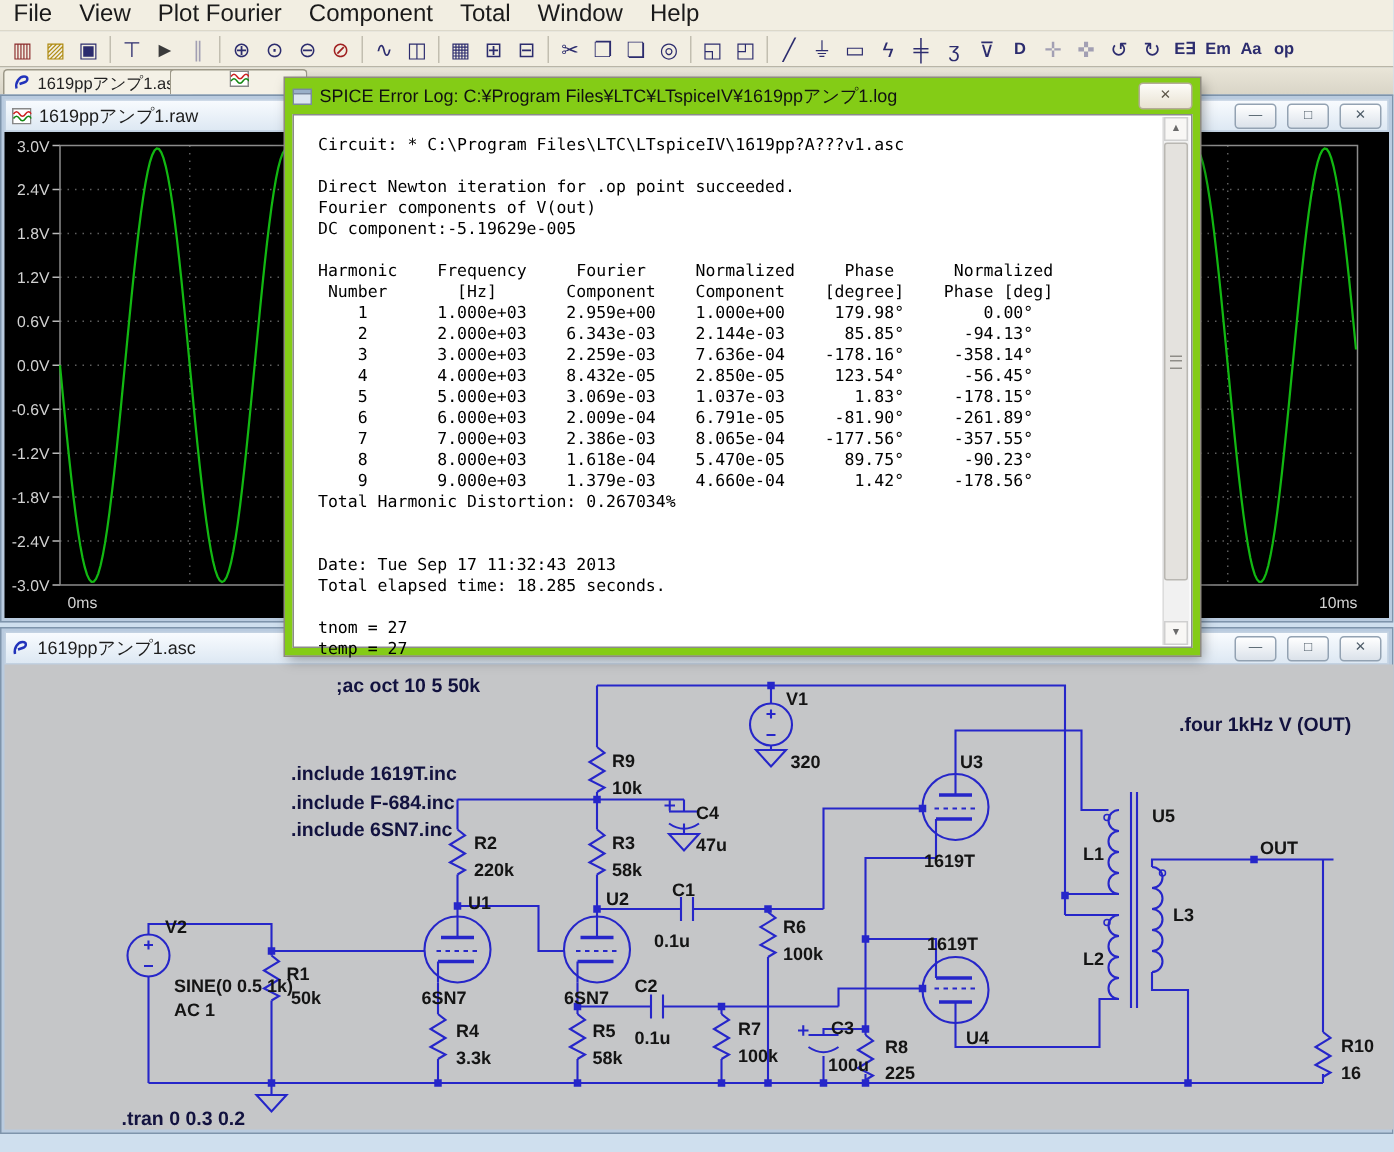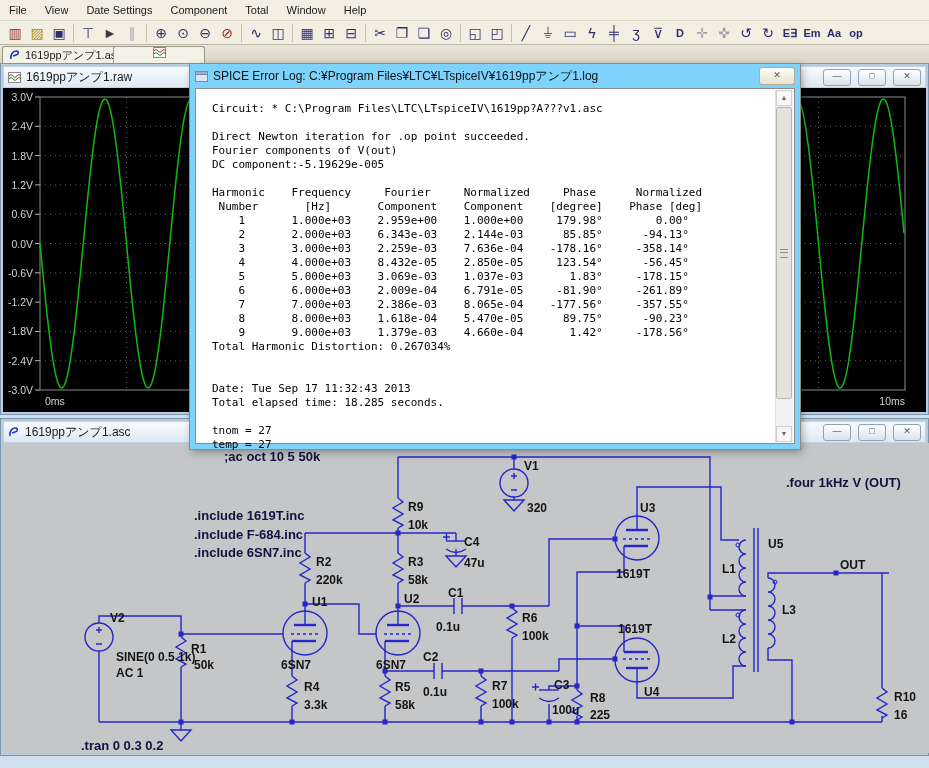--- a/index.html
+++ b/index.html
@@ -2,21 +2,21 @@
 <html><head>
 <meta charset="utf-8">
 <style>
   html,body{margin:0;padding:0;}
   body{width:929px;height:768px;overflow:hidden;background:#cfdfee;
        font-family:"Liberation Sans",sans-serif;position:relative;}
   #app{position:absolute;inset:0;}
 
   
   #menubar{position:absolute;left:0;top:0;width:929px;height:20px;background:#f2eee2;
-           border-bottom:1px solid #dcd8ca;display:flex;align-items:center;font-size:11px;color:#1a1a1a;}
+           border-bottom:1px solid #dcd8ca;display:flex;align-items:center;font-size:16px;color:#1a1a1a;}
   .menu-item{padding:2px 9px;cursor:default;}
 
   
   #toolbar{position:absolute;left:0;top:21px;width:929px;height:24px;background:#f2eee2;
            border-bottom:1px solid #b9b5a7;display:flex;align-items:center;padding-left:4px;box-sizing:border-box;}
   .ticon{width:22px;height:20px;text-align:center;line-height:20px;font-size:14px;color:#2c2c6e;cursor:default;}
   .ticon.small{font-size:11px;font-weight:bold;}
   .ticon.dis{opacity:.4;}
   .tsep{width:1px;height:18px;background:#c2beb0;margin:0 3px;}
 
@@ -51,22 +51,22 @@
   #sch-svg .w{stroke:#2626c9;stroke-width:1.4;fill:none;}
   #sch-svg .w2{stroke:#2626c9;stroke-width:2.4;fill:none;}
   #sch-svg .gd{stroke:#2626c9;stroke-width:1.4;fill:none;stroke-dasharray:3 3;}
   #sch-svg .j{fill:#2626c9;}
   #sch-svg .pd{stroke:#2626c9;fill:none;stroke-width:1;}
   #sch-svg text{font-family:"Liberation Sans",sans-serif;font-weight:bold;}
   #sch-svg .lab{font-size:12px;fill:#141414;}
   #sch-svg .dir{font-size:13px;fill:#12123f;}
 
   
-  #log-window{position:absolute;left:190px;top:64px;width:610px;height:385px;z-index:3;
-              background:#7dd3fc;border:1px solid #7672644;outline:1px solid #8e8a7e;box-sizing:border-box;
+  #log-window{position:absolute;left:190px;top:52px;width:610px;height:385px;z-index:3;
+              background:#84cc16;border:1px solid #7672644;outline:1px solid #8e8a7e;box-sizing:border-box;
               box-shadow:2px 3px 8px rgba(0,0,0,.35);}
   #log-title{height:24px;display:flex;align-items:center;gap:5px;padding:0 5px;font-size:12px;color:#111;}
   #log-title .ttext{flex:1 1 auto;white-space:nowrap;overflow:hidden;}
   #log-close{width:34px;height:16px;border:1px solid #b4ab97;border-radius:3px;background:linear-gradient(#fdfcf8,#e8e2d2);
              color:#5c5648;font-size:9px;line-height:14px;text-align:center;flex:0 0 auto;}
   #log-body{position:absolute;left:5px;right:5px;top:24px;bottom:5px;background:#fff;border:1px solid #8b8b8b;}
   #log-pre{margin:11px;padding:2px 5px;font:11px/14px "DejaVu Sans Mono",monospace;color:#000;
            white-space:pre;overflow:hidden;height:100%;box-sizing:border-box;}
   #log-vscroll{position:absolute;top:1px;right:1px;bottom:1px;width:17px;background:#f1f1f1;border-left:1px solid #dcdcdc;}
   .sbtn{position:absolute;left:0;width:16px;height:16px;background:#f8f7f5;border:1px solid #cfcfcf;box-sizing:border-box;
@@ -80,21 +80,21 @@
   #sb-grip::after{content:"";display:block;margin-top:2px;border-top:1px solid #8f8d88;}
 </style>
 </head>
 <body>
 
 <div id="app">
 
   <div id="menubar">
       <span class="menu-item">File</span>
       <span class="menu-item">View</span>
-      <span class="menu-item">Date Settings</span>
+      <span class="menu-item">Plot Fourier</span>
       <span class="menu-item">Component</span>
       <span class="menu-item">Total</span>
       <span class="menu-item">Window</span>
       <span class="menu-item">Help</span>
     </div>
 
   <div id="toolbar">
       <span class="ticon" style="color: rgb(140, 44, 44);">▥</span>
       <span class="ticon" style="color: rgb(176, 140, 20);">▨</span>
       <span class="ticon">▣</span>

